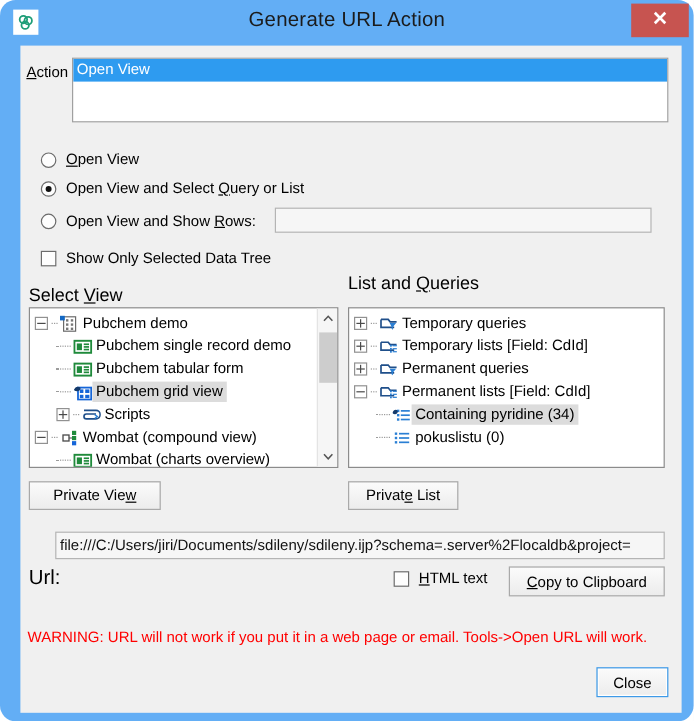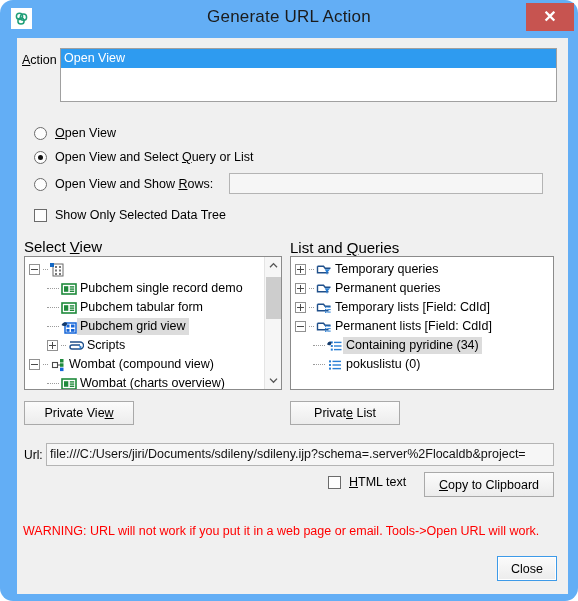--- a/index.html
+++ b/index.html
@@ -246,33 +246,33 @@
     background: linear-gradient(#fbfbfb, #ececec);
     border: 1px solid #a9a9a9;
     box-sizing: border-box;
     font-family: "Liberation Sans", sans-serif;
     font-size: 12.5px;
     color: #000;
     cursor: pointer;
     display: flex; align-items: center; justify-content: center;
   }
   #btn-private-view { left: 24px;  top: 401px; width: 110px; height: 24px; }
-  #btn-private-list { left: 290px; top: 401px; width: 110px; height: 24px; }
+  #btn-private-list { left: 290px; top: 401px; width: 92px; height: 24px; }
   #btn-copy         { left: 424px; top: 472px; width: 130px; height: 25px; }
   #btn-close        {
     left: 497px; top: 556px; width: 60px; height: 25px;
     border: 1px solid #3d9ae8;
     box-shadow: inset 0 0 0 1px #ffffff;
   }
 
   
   #url-label {
     position: absolute;
-    left: 24px; top: 448px;
-    font-size: 12px;
+    left: 24px; top: 472px;
+    font-size: 17px;
   }
   #url-input {
     position: absolute;
     left: 46px; top: 443px;
     width: 508px; height: 23px;
     background: #f6f6f6;
     border: 1px solid #b4b4b4;
     box-sizing: border-box;
     padding: 0 3px;
     font-family: "Liberation Sans", sans-serif;
@@ -341,40 +341,41 @@
     <span class="optlabel">Open View and Show <span class="mn">R</span>ows:</span>
   </div>
   <div id="rows-input"></div>
 
   <div class="optrow" style="top:205px">
     <span class="checkbox"></span>
     <span class="optlabel">Show Only Selected Data Tree</span>
   </div>
 
   <div class="section-label" style="left:24px; top:238px;">Select <span class="mn">V</span>iew</div>
-  <div class="section-label" style="left:290px; top:239px;">List and <span class="mn">Q</span>ueries</div>
+  <div class="section-label" style="left:290px; top:228px;">List and <span class="mn">Q</span>ueries</div>
 
   <div id="tree-left" class="treebox">
     <div class="tree-inner" id="tree-left-inner">
         <div class="tnode">
           <span class="spacer" style="width: 4px;"></span>
           <span class="expander"></span>
           <span class="dots" style="width: 5px;"></span>
           <span class="ticon">
             <svg width="16" height="14" viewBox="0 0 16 14">
               <rect x="3" y="1" width="10" height="12" fill="#fff" stroke="#6b6b6b" stroke-width="1"></rect>
               <rect x="5" y="3" width="2" height="2" fill="#777"></rect>
               <rect x="9" y="3" width="2" height="2" fill="#777"></rect>
               <rect x="5" y="6.5" width="2" height="2" fill="#777"></rect>
               <rect x="9" y="6.5" width="2" height="2" fill="#777"></rect>
               <rect x="5" y="10" width="2" height="2" fill="#777"></rect>
               <rect x="9" y="10" width="2" height="2" fill="#777"></rect>
               <rect x="0" y="0" width="4" height="4" fill="#1368c4"></rect>
             </svg>
           </span>
+          <span class="tlabel">Pubchem demo</span>
         </div>
         <div class="tnode">
           <span class="spacer" style="width: 22px;"></span>
           <span class="dots" style="width: 12px;"></span>
           <span class="ticon">
             <svg width="16" height="14" viewBox="0 0 16 14">
               <rect x="1" y="2" width="14" height="10" fill="none" stroke="#1f8a3b" stroke-width="1.6"></rect>
               <rect x="3" y="4.2" width="4.3" height="5.6" fill="#1f8a3b"></rect>
               <rect x="8.8" y="4.2" width="4.4" height="1.4" fill="#1f8a3b"></rect>
               <rect x="8.8" y="6.4" width="4.4" height="1.4" fill="#1f8a3b"></rect>
@@ -485,59 +486,59 @@
           <span class="tlabel">Temporary queries</span>
         </div>
         <div class="tnode">
           <span class="spacer" style="width: 4px;"></span>
           <span class="expander plus"></span>
           <span class="dots" style="width: 5px;"></span>
           <span class="ticon">
             <svg width="16" height="14" viewBox="0 0 16 14">
               <path d="M1.5 3.2 h6 l1.6 2 h5.4" fill="none" stroke="#1f4f8a" stroke-width="1.4"></path>
               <path d="M1.5 3.2 v6.6 h11" fill="none" stroke="#1f4f8a" stroke-width="1.4"></path>
-              <path d="M8.7 6.2 h5.4 l-2.7 3.2 v2.4 l-1 -0.7 v-1.7 Z" fill="#2a7fd4"></path>
-            </svg>
-          </span>
-          <span class="tlabel">Permanent queries</span>
+              <rect x="9" y="5.4" width="1.5" height="1.5" fill="#2a7fd4"></rect>
+              <rect x="11.2" y="5.6" width="3.5" height="1" fill="#2a7fd4"></rect>
+              <rect x="9" y="7.9" width="1.5" height="1.5" fill="#2a7fd4"></rect>
+              <rect x="11.2" y="8.1" width="3.5" height="1" fill="#2a7fd4"></rect>
+              <rect x="9" y="10.4" width="1.5" height="1.5" fill="#2a7fd4"></rect>
+              <rect x="11.2" y="10.6" width="3.5" height="1" fill="#2a7fd4"></rect>
+            </svg>
+          </span>
+          <span class="tlabel">Temporary lists [Field: CdId]</span>
         </div>
         <div class="tnode">
           <span class="spacer" style="width: 4px;"></span>
           <span class="expander plus"></span>
+          <span class="dots" style="width: 5px;"></span>
+          <span class="ticon">
+            <svg width="16" height="14" viewBox="0 0 16 14">
+              <path d="M1.5 3.2 h6 l1.6 2 h5.4" fill="none" stroke="#1f4f8a" stroke-width="1.4"></path>
+              <path d="M1.5 3.2 v6.6 h11" fill="none" stroke="#1f4f8a" stroke-width="1.4"></path>
+              <path d="M8.7 6.2 h5.4 l-2.7 3.2 v2.4 l-1 -0.7 v-1.7 Z" fill="#2a7fd4"></path>
+            </svg>
+          </span>
+          <span class="tlabel">Permanent queries</span>
+        </div>
+        <div class="tnode">
+          <span class="spacer" style="width: 4px;"></span>
+          <span class="expander"></span>
           <span class="dots" style="width: 5px;"></span>
           <span class="ticon">
             <svg width="16" height="14" viewBox="0 0 16 14">
               <path d="M1.5 3.2 h6 l1.6 2 h5.4" fill="none" stroke="#1f4f8a" stroke-width="1.4"></path>
               <path d="M1.5 3.2 v6.6 h11" fill="none" stroke="#1f4f8a" stroke-width="1.4"></path>
               <rect x="9" y="5.4" width="1.5" height="1.5" fill="#2a7fd4"></rect>
               <rect x="11.2" y="5.6" width="3.5" height="1" fill="#2a7fd4"></rect>
               <rect x="9" y="7.9" width="1.5" height="1.5" fill="#2a7fd4"></rect>
               <rect x="11.2" y="8.1" width="3.5" height="1" fill="#2a7fd4"></rect>
               <rect x="9" y="10.4" width="1.5" height="1.5" fill="#2a7fd4"></rect>
               <rect x="11.2" y="10.6" width="3.5" height="1" fill="#2a7fd4"></rect>
             </svg>
           </span>
-          <span class="tlabel">Temporary lists [Field: CdId]</span>
-        </div>
-        <div class="tnode">
-          <span class="spacer" style="width: 4px;"></span>
-          <span class="expander"></span>
-          <span class="dots" style="width: 5px;"></span>
-          <span class="ticon">
-            <svg width="16" height="14" viewBox="0 0 16 14">
-              <path d="M1.5 3.2 h6 l1.6 2 h5.4" fill="none" stroke="#1f4f8a" stroke-width="1.4"></path>
-              <path d="M1.5 3.2 v6.6 h11" fill="none" stroke="#1f4f8a" stroke-width="1.4"></path>
-              <rect x="9" y="5.4" width="1.5" height="1.5" fill="#2a7fd4"></rect>
-              <rect x="11.2" y="5.6" width="3.5" height="1" fill="#2a7fd4"></rect>
-              <rect x="9" y="7.9" width="1.5" height="1.5" fill="#2a7fd4"></rect>
-              <rect x="11.2" y="8.1" width="3.5" height="1" fill="#2a7fd4"></rect>
-              <rect x="9" y="10.4" width="1.5" height="1.5" fill="#2a7fd4"></rect>
-              <rect x="11.2" y="10.6" width="3.5" height="1" fill="#2a7fd4"></rect>
-            </svg>
-          </span>
           <span class="tlabel">Permanent lists [Field: CdId]</span>
         </div>
         <div class="tnode selected">
           <span class="spacer" style="width: 22px;"></span>
           <span class="dots" style="width: 12px;"></span>
           <span class="ticon">
             <svg width="16" height="14" viewBox="0 0 16 14">
               <rect x="3.8" y="2.4" width="2" height="2" fill="#2a7fd4"></rect>
               <rect x="7" y="2.7" width="7.5" height="1.4" fill="#2a7fd4"></rect>
               <rect x="3.8" y="6" width="2" height="2" fill="#2a7fd4"></rect>

